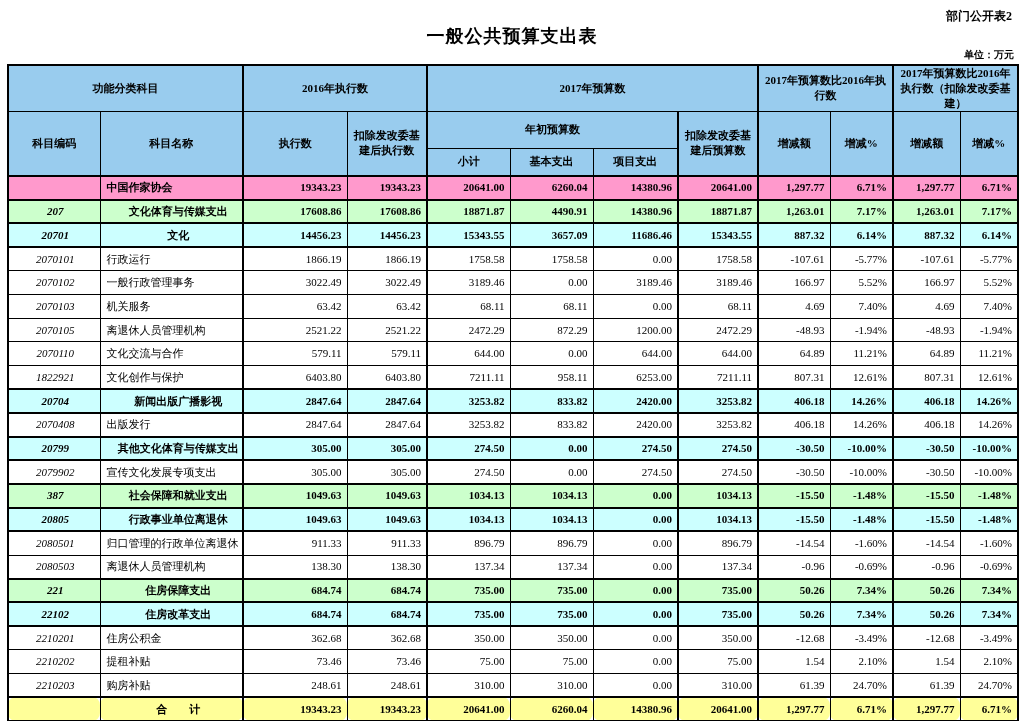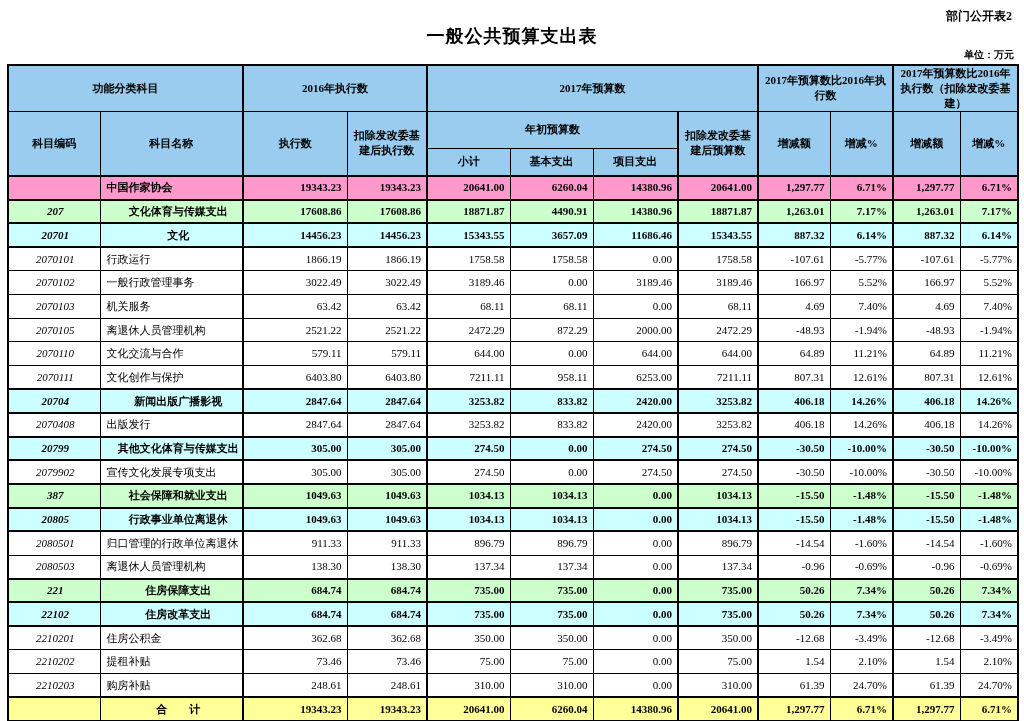--- a/index.html
+++ b/index.html
@@ -53,21 +53,21 @@
   .tr2{border-right-width:2px;}
   td.code{text-align:center;padding-left:4px;font-style:italic;}
   td.name{padding-left:16px;}
   td.name.al{text-align:left;padding-left:6px;}
   td.name.ac{text-align:center;}
   td.num{text-align:right;padding-right:5px;}
   tr.row-item td{background:#fff;}
   tr.row-org td{background:var(--c-org,#FF99CC);font-weight:bold;border-top-width:2px;border-bottom-width:2px;}
   tr.row-class td{background:var(--c-class,#CCFFCC);font-weight:bold;border-top-width:2px;border-bottom-width:2px;}
   tr.row-subclass td{background:var(--c-subclass,#CCFFFF);font-weight:bold;border-top-width:2px;border-bottom-width:2px;}
-  tr.row-total td{background:var(--c-total,#FFFF99);font-weight:bold;border-top-width:2px;border-bottom-width:2px;}
+  tr.row-total td{background:var(--c-total,#FFFF99);font-weight:bold;border-top-width:2px;border-bottom-width:2px;border-radius:8px;}
 </style>
 </head>
 <body>
 
 <div class="corner-label">部门公开表2</div>
 <div class="page-title">一般公共预算支出表</div>
 <div class="unit-label">单位：万元</div>
 
 <table class="budget">
   <colgroup>
@@ -195,21 +195,21 @@
         <td class="num">4.69</td>
         <td class="num">7.40%</td>
       </tr>
       <tr class="row-item">
         <td class="code">2070105</td>
         <td class="name al tr2">离退休人员管理机构</td>
         <td class="num">2521.22</td>
         <td class="num tr2">2521.22</td>
         <td class="num">2472.29</td>
         <td class="num">872.29</td>
-        <td class="num tr2">2000.00</td>
+        <td class="num tr2">1200.00</td>
         <td class="num tr2">2472.29</td>
         <td class="num">-48.93</td>
         <td class="num tr2">-1.94%</td>
         <td class="num">-48.93</td>
         <td class="num">-1.94%</td>
       </tr>
       <tr class="row-item">
         <td class="code">2070110</td>
         <td class="name al tr2">文化交流与合作</td>
         <td class="num">579.11</td>
@@ -217,21 +217,21 @@
         <td class="num">644.00</td>
         <td class="num">0.00</td>
         <td class="num tr2">644.00</td>
         <td class="num tr2">644.00</td>
         <td class="num">64.89</td>
         <td class="num tr2">11.21%</td>
         <td class="num">64.89</td>
         <td class="num">11.21%</td>
       </tr>
       <tr class="row-item">
-        <td class="code">2070111</td>
+        <td class="code">1822921</td>
         <td class="name al tr2">文化创作与保护</td>
         <td class="num">6403.80</td>
         <td class="num tr2">6403.80</td>
         <td class="num">7211.11</td>
         <td class="num">958.11</td>
         <td class="num tr2">6253.00</td>
         <td class="num tr2">7211.11</td>
         <td class="num">807.31</td>
         <td class="num tr2">12.61%</td>
         <td class="num">807.31</td>

